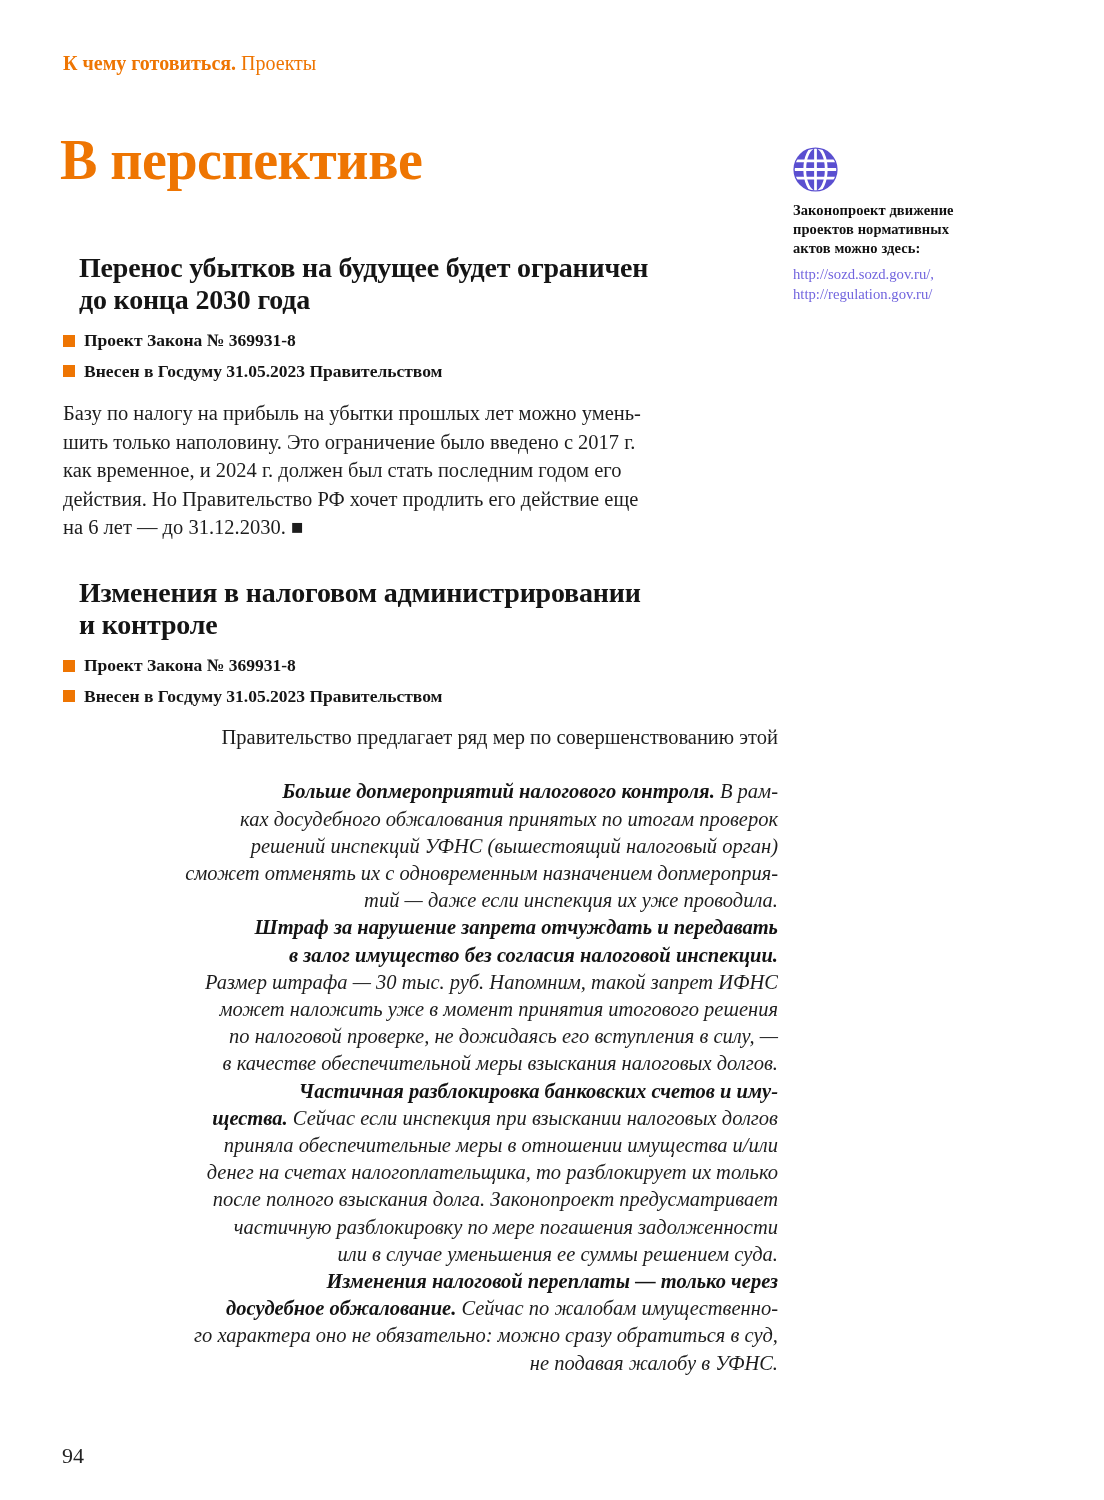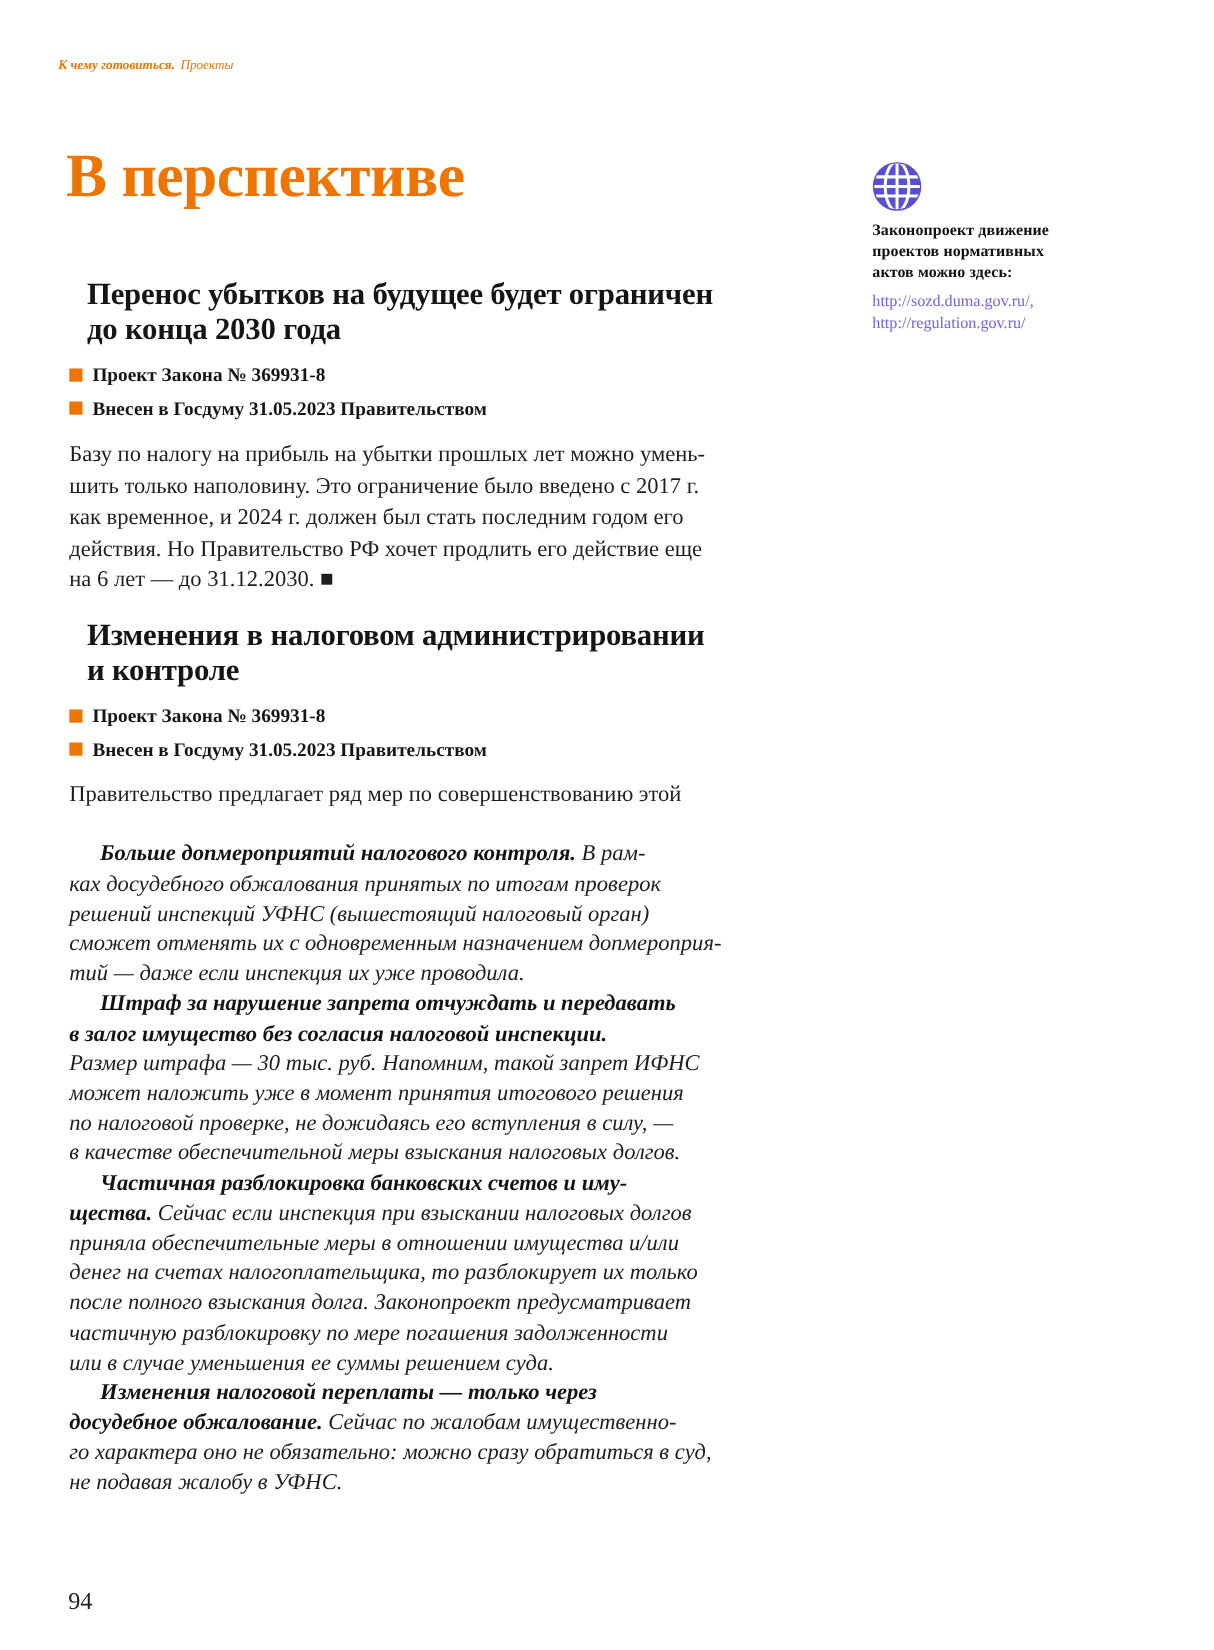--- a/index.html
+++ b/index.html
@@ -2,52 +2,52 @@
 <html lang="ru" style="--accent-orange: #ee7502; --link-purple: #7164de; --globe-purple: #5a4fd0; --ink: #1c1c1c;"><head>
 <meta charset="utf-8">
 <style>
   html,body { margin:0; padding:0; background:#ffffff; }
   .page {
     position:relative; width:1104px; height:1500px; background:#fff;
     font-family:"Liberation Serif","DejaVu Serif",serif;
     color:var(--ink,#1c1c1c); overflow:hidden;
   }
   
-  .kicker { position:absolute; left:53px; top:52px; font-size:12px; color:var(--accent-orange,#ee7502);font-style:italic; }
+  .kicker { position:absolute; left:63px; top:52px; font-size:20px; color:var(--accent-orange,#ee7502); }
   .k-bold { font-weight:700; margin-right:5px; }
   
   .title {
     position:absolute; left:60px; top:130px; margin:0;
     font-size:56px; line-height:60px; font-weight:700; letter-spacing:-0.5px;
     color:var(--accent-orange,#ee7502);
   }
   
   .sidebar { position:absolute; left:793px; top:147px; width:205px; }
   .globe { display:block; width:45px; height:45px; margin:0 0 9px 0; color:var(--globe-purple,#5a4fd0); }
   .note {
     margin:0 0 7px 0; font-weight:700; font-size:14.5px; line-height:19px;
     white-space:pre-line; color:#101010; letter-spacing:0.1px;
   }
   .links { margin:0; font-size:14.7px; line-height:19.5px; }
   .link { color:var(--link-purple,#7164de); text-decoration:none; cursor:pointer; }
   .link-suffix { color:var(--link-purple,#7164de); }
   
   .article { position:absolute; left:63px; width:715px; }
   .a1 { top:236px; }
-  .a2 { top:546px; }
+  .a2 { top:561px; }
   .heading {
     margin:16px; font-size:28px; line-height:32px; font-weight:700;
     letter-spacing:-0.2px; white-space:pre-line; color:#151515;
   }
   .meta { list-style:none; margin:13px 0 0 0; padding:0; }
   .meta-item { display:flex; align-items:center; font-weight:700; font-size:17.5px; line-height:17.5px; margin-bottom:13px; color:#151515; }
   .sq { width:12px; height:12px; background:var(--accent-orange,#ee7502); margin-right:9px; flex:none; }
   .body1 { margin:19px 0 0 0; font-size:20.5px; line-height:28.5px; color:#1d1d1d; }
   .body2 { margin:19px 0 0 0; }
-  .para { margin:0; font-size:20.5px; line-height:27.2px; color:#1d1d1d; }
+  .para { margin:0; font-size:20.5px; line-height:27.2px; color:#1d1d1d;text-align:right; }
   .indent { text-indent:28px;font-style:italic; }
   .rb { font-weight:700; color:#131313; }
   
   .pageno { position:absolute; left:62px; top:1443px; font-size:22px; color:#222; }
 </style>
 </head>
 <body>
 
 <div class="page">
 
@@ -72,21 +72,21 @@
           <line x1="0" y1="30.5" x2="44" y2="30.5"></line>
           <line x1="22" y1="0" x2="22" y2="44"></line>
           <ellipse cx="22" cy="22" rx="10.5" ry="22"></ellipse>
         </g>
       </svg>
     </span>
     <p class="note">Законопроект движение
 проектов нормативных
 актов можно здесь:</p>
     <p class="links">
-      <a class="link">http://sozd.duma.gov.ru/</a><span class="link-suffix">,</span><br>
+      <a class="link">http://sozd.sozd.gov.ru/</a><span class="link-suffix">,</span><br>
       <a class="link">http://regulation.gov.ru/</a><span class="link-suffix"></span>
     </p>
   </aside>
 
   <section class="article a1">
     <h2 class="heading">Перенос убытков на будущее будет ограничен
 до конца 2030 года</h2>
     <ul class="meta">
       <li class="meta-item">
         <span class="sq"></span>

